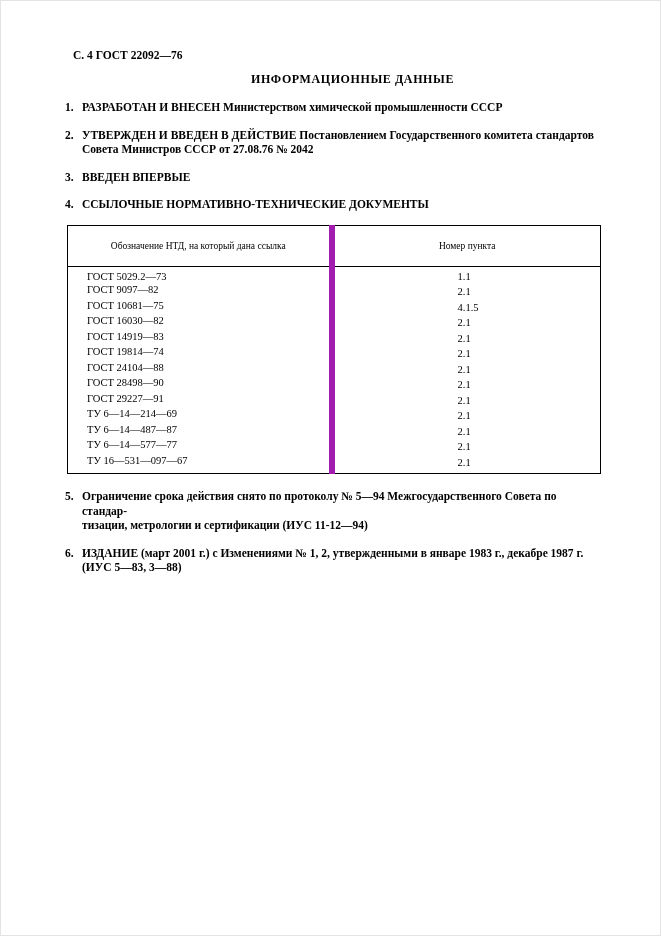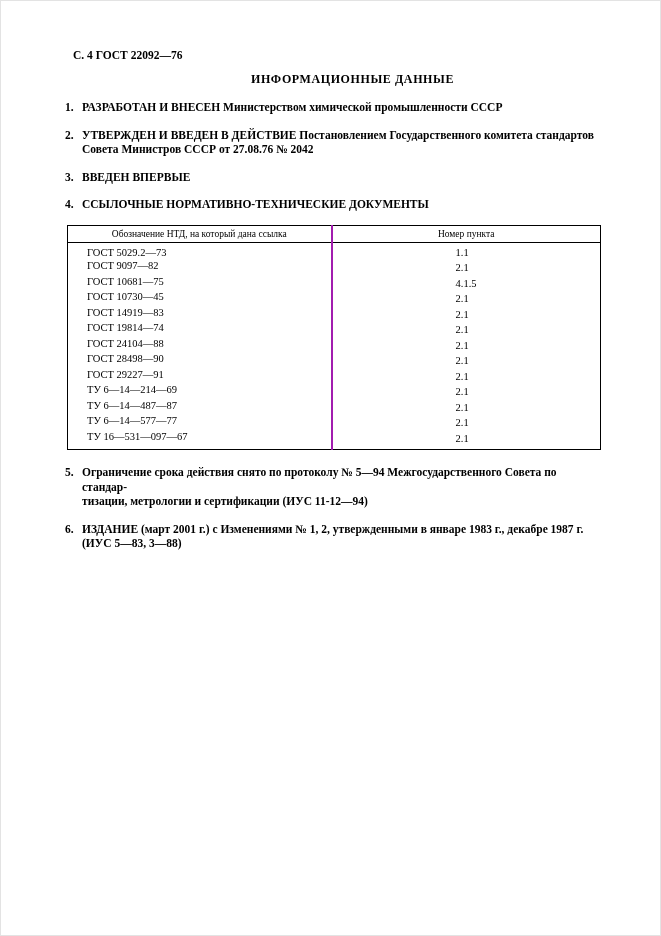--- a/index.html
+++ b/index.html
@@ -41,23 +41,23 @@
     width: 533px;
     margin: 8px 0 15px 2px;
     border: 1px solid #000;
     table-layout: fixed;
   }
   .ntd-table th {
     border-bottom: 1px solid #000;
     font-weight: normal;
     font-size: 9.5px;
     text-align: center;
-    padding: 3px 4px;
-  }
-  .ntd-table th + th, .ntd-table td + td { border-left: 2px solid #a21caf; }
+    padding: 15px 4px;
+  }
+  .ntd-table th + th, .ntd-table td + td { border-left: 6px solid #a21caf; }
   .ntd-table col.col1 { width: 264px; }
   .ntd-table col.col2 { width: 269px; }
   .ntd-table td {
     font-size: 10.5px;
     line-height: 11.5px;
     font-weight: normal;
     white-space: nowrap;
   }
   .ntd-table td.c1 { padding: 0 4px 0 19px; }
   .ntd-table td.c2 { padding: 4px 4px 0 123px; }
@@ -126,21 +126,21 @@
     <td class="c1">ГОСТ 9097—82</td>
     <td class="c2">2.1</td>
   </tr>
 
   <tr>
     <td class="c1">ГОСТ 10681—75</td>
     <td class="c2">4.1.5</td>
   </tr>
 
   <tr>
-    <td class="c1">ГОСТ 10730—45</td>
+    <td class="c1">ГОСТ 16030—82</td>
     <td class="c2">2.1</td>
   </tr>
 
   <tr>
     <td class="c1">ГОСТ 14919—83</td>
     <td class="c2">2.1</td>
   </tr>
 
   <tr>
     <td class="c1">ГОСТ 19814—74</td>

